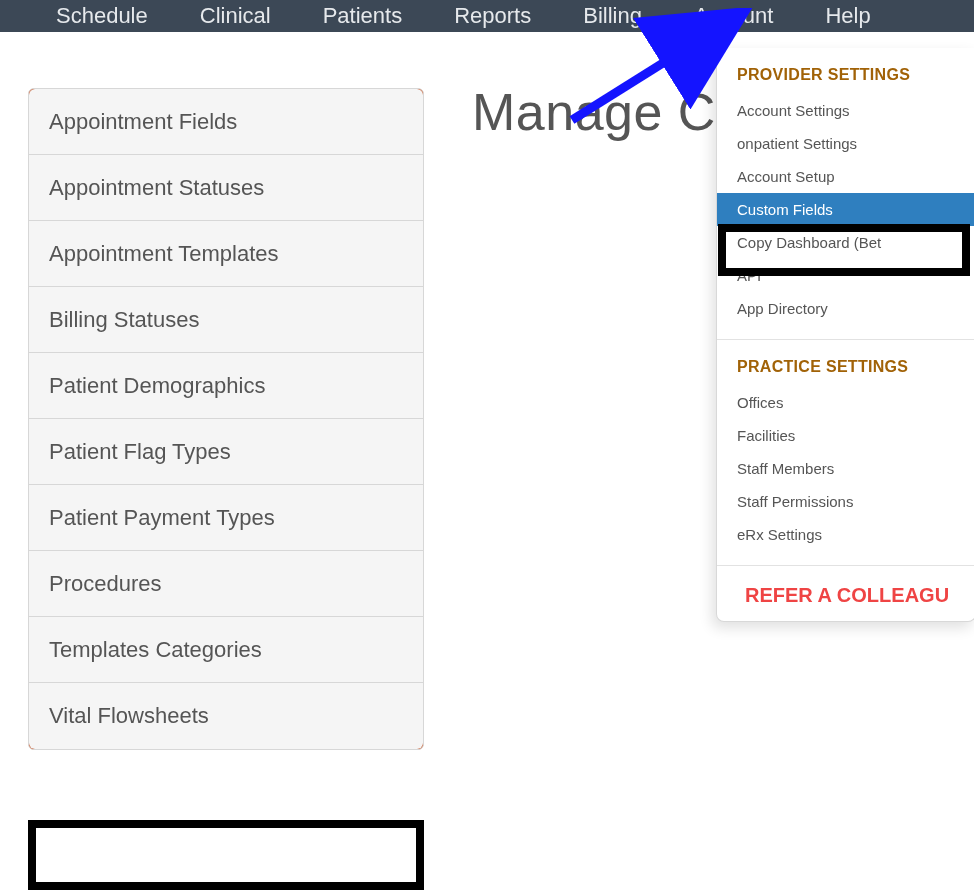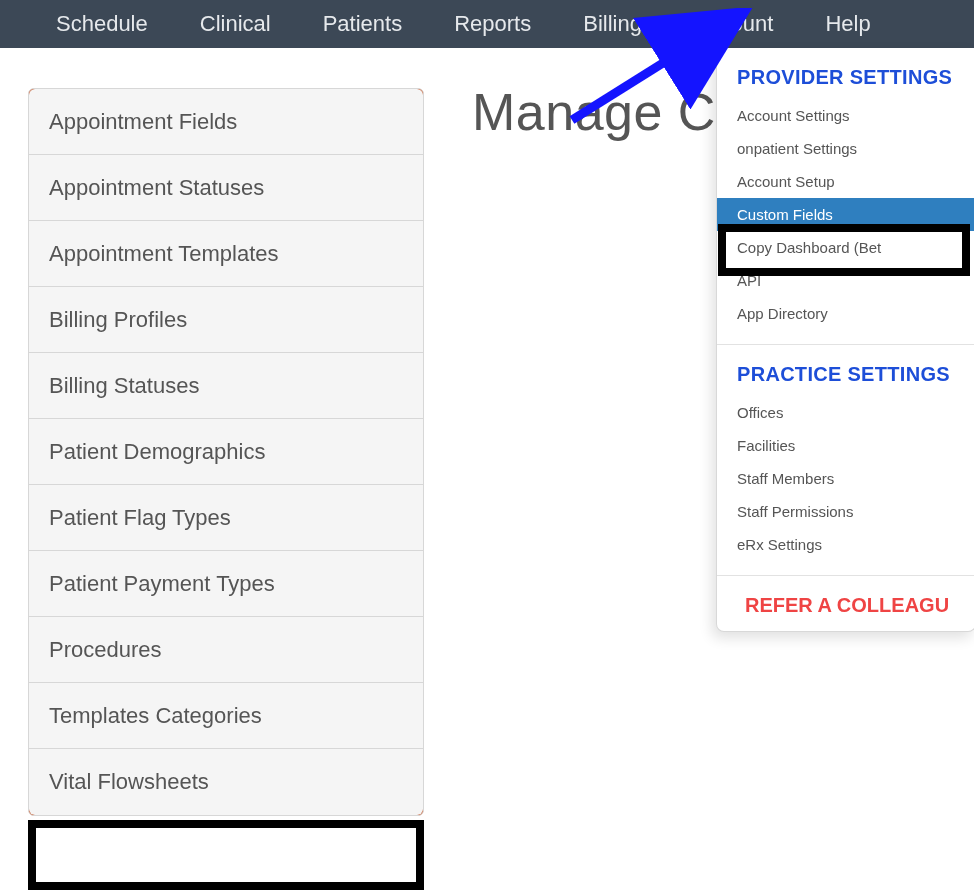--- a/index.html
+++ b/index.html
@@ -8,21 +8,21 @@
     height: 894px;
     font-family: -apple-system, BlinkMacSystemFont, "Helvetica Neue", Arial, sans-serif;
     background: #ffffff;
     overflow: hidden;
     position: relative;
   }
 
   
   .topnav {
     background: #3c4856;
-    height: 48px;
+    height: 32px;
     display: flex;
     align-items: center;
     padding: 0 30px;
     gap: 0;
   }
   .topnav-item {
     color: #e6e9ec;
     font-size: 22px;
     font-weight: 400;
     padding: 0 26px;
@@ -83,23 +83,23 @@
     width: 260px;
     background: #ffffff;
     border: 1px solid #d8d8d8;
     border-top: none;
     border-radius: 0 0 8px 8px;
     box-shadow: -4px 6px 14px rgba(0,0,0,0.12);
     padding-bottom: 14px;
     overflow: hidden;
   }
   .dropdown-section-header {
-    color: #1d4ed8;
+    color: #a16207;
     font-weight: 700;
-    font-size: 20px;
+    font-size: 16px;
     padding: 18px 20px 10px 20px;
     letter-spacing: 0.3px;
     white-space: nowrap;
   }
   .dropdown-item {
     font-size: 15px;
     color: #555;
     padding: 8px 20px;
     cursor: pointer;
     white-space: nowrap;
@@ -163,21 +163,20 @@
   <div class="topnav-item">Account</div>
   <div class="topnav-item">Help</div>
 </div>
 
 <div class="page-heading">Manage C</div>
 
 <div class="sidebar">
   <div class="sidebar-item">Appointment Fields</div>
   <div class="sidebar-item">Appointment Statuses</div>
   <div class="sidebar-item">Appointment Templates</div>
-  <div class="sidebar-item">Billing Profiles</div>
   <div class="sidebar-item">Billing Statuses</div>
   <div class="sidebar-item">Patient Demographics</div>
   <div class="sidebar-item">Patient Flag Types</div>
   <div class="sidebar-item">Patient Payment Types</div>
   <div class="sidebar-item">Procedures</div>
   <div class="sidebar-item">Templates Categories</div>
   <div class="sidebar-item">Vital Flowsheets</div>
 </div>
 
 <div class="dropdown">

